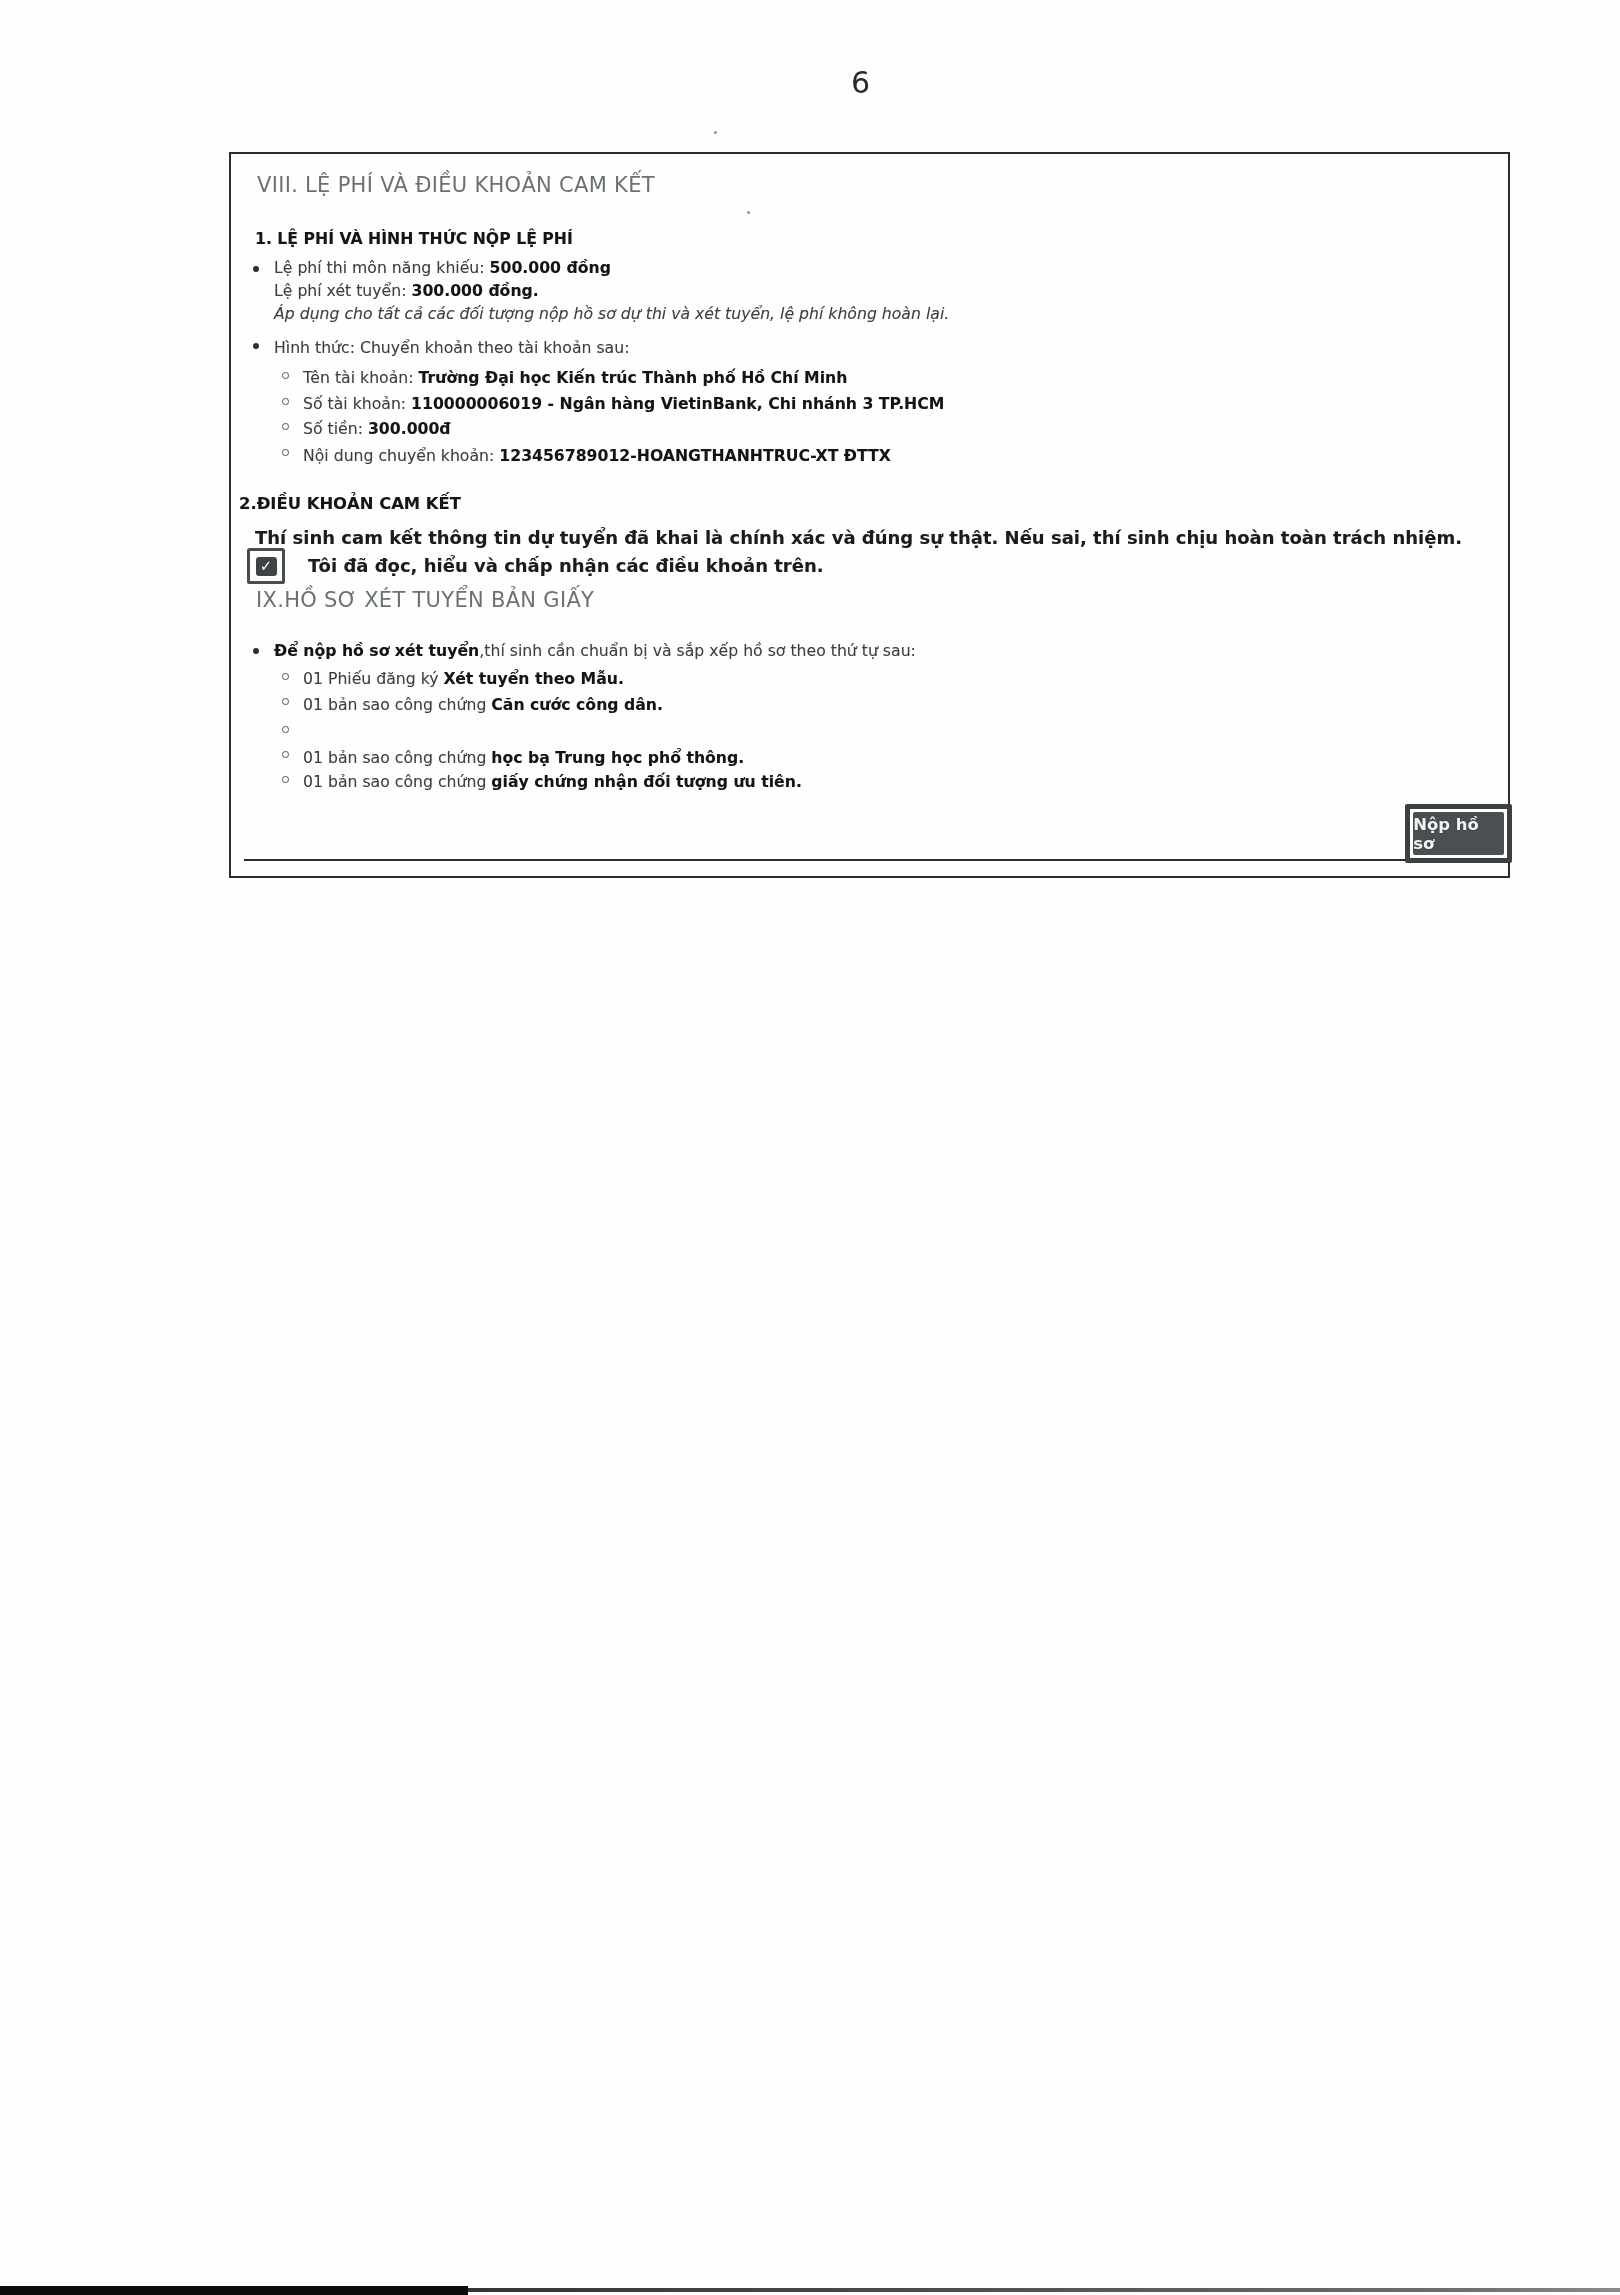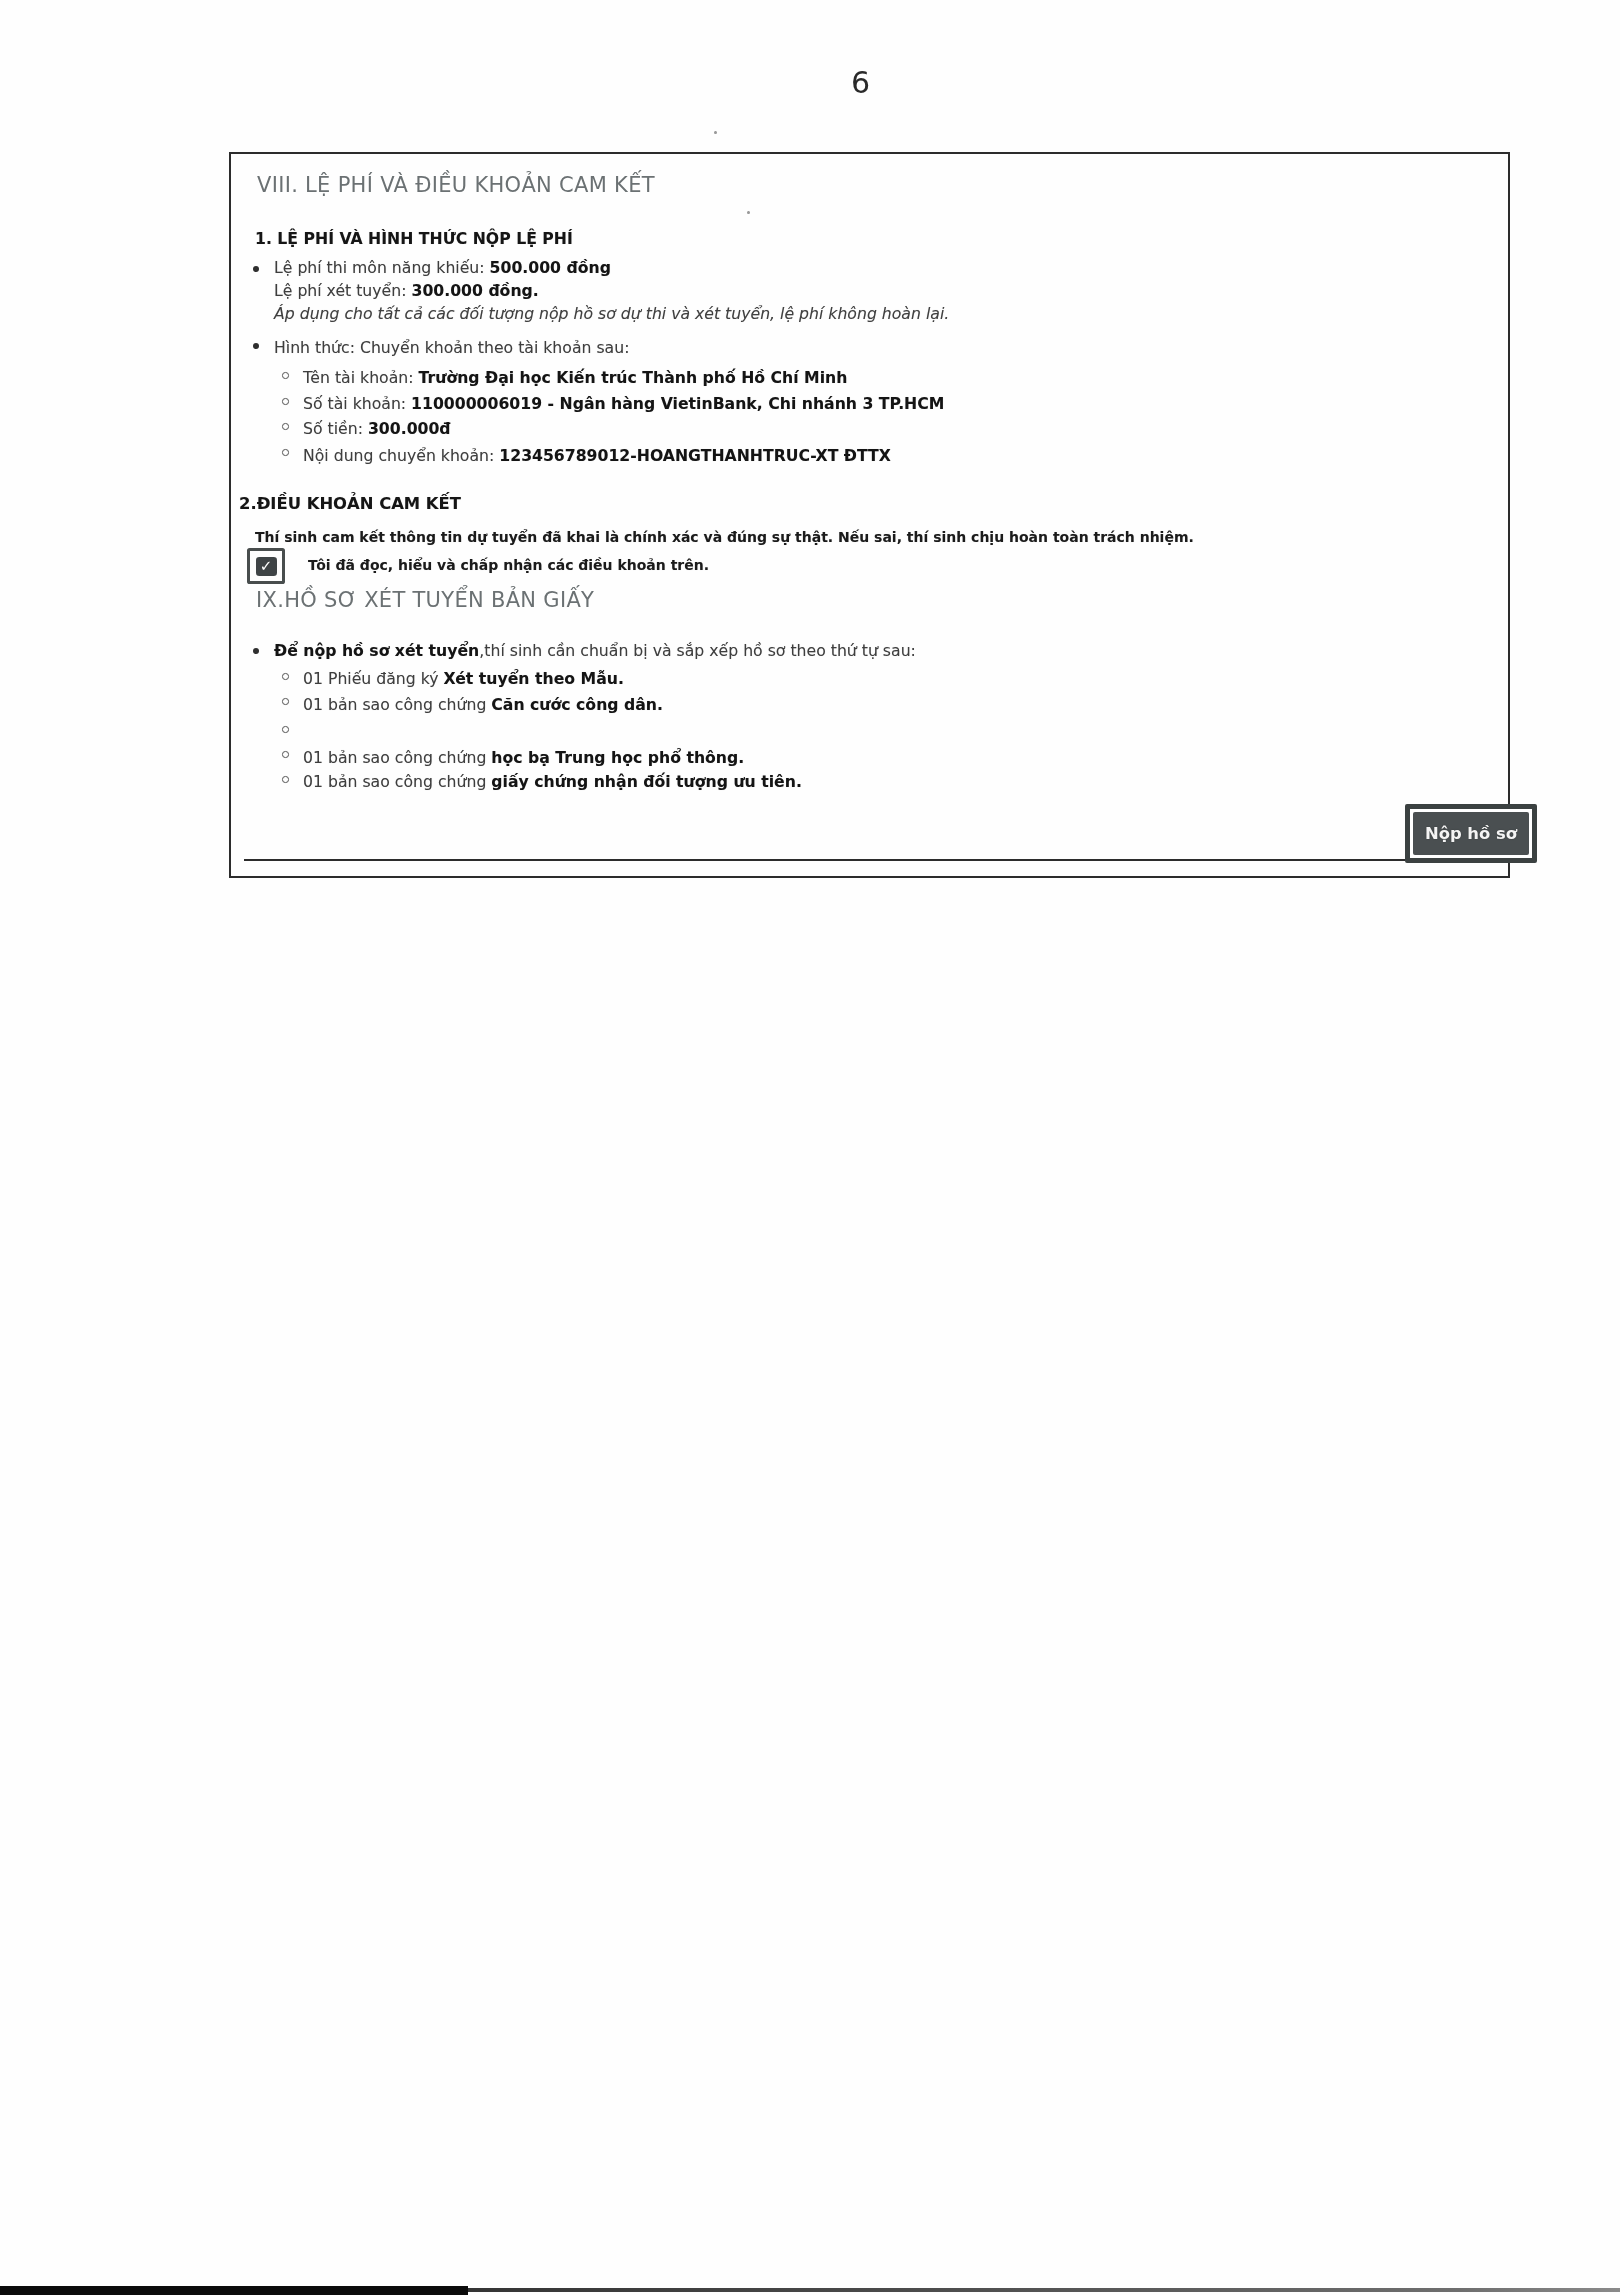--- a/index.html
+++ b/index.html
@@ -34,21 +34,21 @@
 
   
   .sec-title{font-size:21px;color:#6b7173;letter-spacing:0.3px;}
   .sub-heading{font-size:15.7px;font-weight:bold;color:#151515;}
   .terms-heading{font-size:16.4px;font-weight:bold;color:#151515;}
 
   
   .line{font-size:15.7px;line-height:22px;color:#3e3e3e;}
   .line .b{font-weight:bold;color:#141414;}
   .it{font-style:italic;color:#404040;}
-  .small-bold{font-size:14px;font-weight:bold;color:#1b1b1b;line-height:19.6px;}
+  .small-bold{font-size:18px;font-weight:bold;color:#1b1b1b;line-height:19.6px;}
 
   
   .disc{position:absolute;width:5.9px;height:5.9px;border-radius:50%;background:#2f2f2f;}
   .ring{position:absolute;width:6.5px;height:6.5px;border-radius:50%;border:1.3px solid #555;box-sizing:border-box;background:transparent;}
 
   
   .checkbox{
     position:absolute;left:247px;top:548px;
     width:38px;height:36px;box-sizing:border-box;
     border:3.3px solid #484d4d;border-radius:2.6px;
@@ -59,21 +59,21 @@
   .checkbox-inner{
     width:21px;height:19px;border-radius:3.3px;
     background:var(--checkbox-fill,#3e4345);
     display:flex;align-items:center;justify-content:center;
   }
   .checkmark{font-size:15px;font-weight:bold;color:#ffffff;line-height:1;}
 
   
   .submit-btn{
     position:absolute;left:1405px;top:804px;
-    width:132px;height:59px;box-sizing:border-box;
+    width:107px;height:59px;box-sizing:border-box;
     border:5.2px solid var(--btn-frame,#3b4141);
     background:#ffffff;border-radius:2px;
     padding:3.3px;cursor:pointer;
   }
   .submit-btn-core{
     width:100%;height:100%;
     background:var(--btn-bg,#4a4f51);border-radius:2px;
     display:flex;align-items:center;justify-content:center;
   }
   .submit-btn-label{

